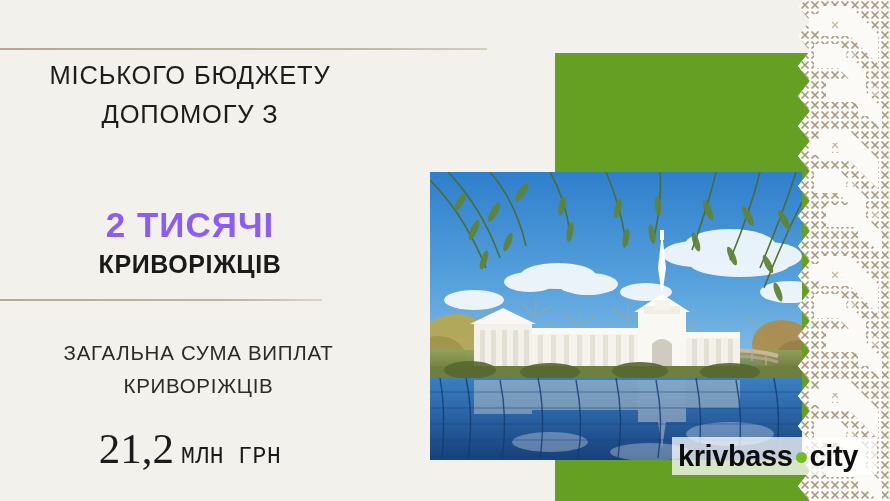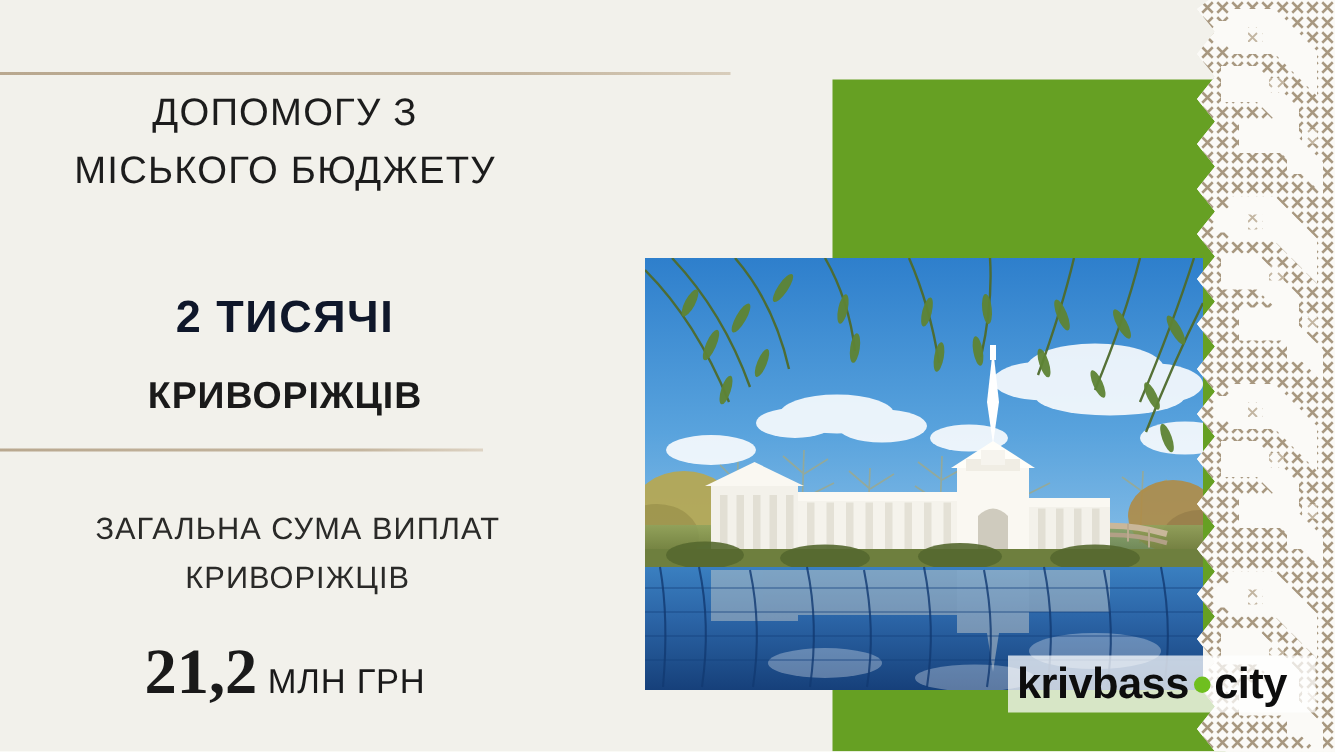--- a/index.html
+++ b/index.html
@@ -57,25 +57,25 @@
     font-size: 25.5px;
     font-weight: 400;
     letter-spacing: 0.8px;
     line-height: 39px;
   }
   .headline div { white-space: nowrap; }
 
   .bignum {
     position: absolute;
     left: 0;
-    top: 191px;
+    top: 204px;
     width: 380px;
     text-align: center;
-    color: #0f172a;
-    font-size: 30px;
+    color: #8b5cf6;
+    font-size: 35px;
     font-weight: 700;
     letter-spacing: 1px;
     line-height: 42px;
   }
 
   .bignum-sub {
     position: absolute;
     left: 0;
     top: 250px;
     width: 380px;
@@ -105,26 +105,26 @@
     left: 0;
     top: 424px;
     width: 380px;
     text-align: center;
     color: #1a1a1a;
     white-space: nowrap;
   }
   .amount .val {
     font-family: "Liberation Serif", serif;
     font-size: 43px;
-    font-weight: 700;
+    font-weight: 400;
     letter-spacing: 0px;
     vertical-align: baseline;
   }
   .amount .unit {
-    font-family: Liberation Sans, sans-serif;
+    font-family: Liberation Mono, monospace;
     font-size: 23px;
     font-weight: 400;
     letter-spacing: 0.5px;
     margin-left: 7px;
     vertical-align: baseline;
   }
 
   
   .green-top {
     position: absolute;
@@ -482,22 +482,22 @@
   <div class="logo-band"></div>
   <div class="logo-text">
     <span>krivbass</span><span class="logo-dot"></span><span>city</span>
   </div>
 
   <div class="text-col">
 
     <div class="divider-top"></div>
 
     <div class="headline">
+      <div>МІСЬКОГО БЮДЖЕТУ</div>
       <div>ДОПОМОГУ З</div>
-      <div>МІСЬКОГО БЮДЖЕТУ</div>
     </div>
 
     <div class="bignum">2 ТИСЯЧІ</div>
     <div class="bignum-sub">КРИВОРІЖЦІВ</div>
 
     <div class="divider-mid"></div>
 
     <div class="subhead">
       <div>ЗАГАЛЬНА СУМА ВИПЛАТ</div>
       <div>КРИВОРІЖЦІВ</div>

